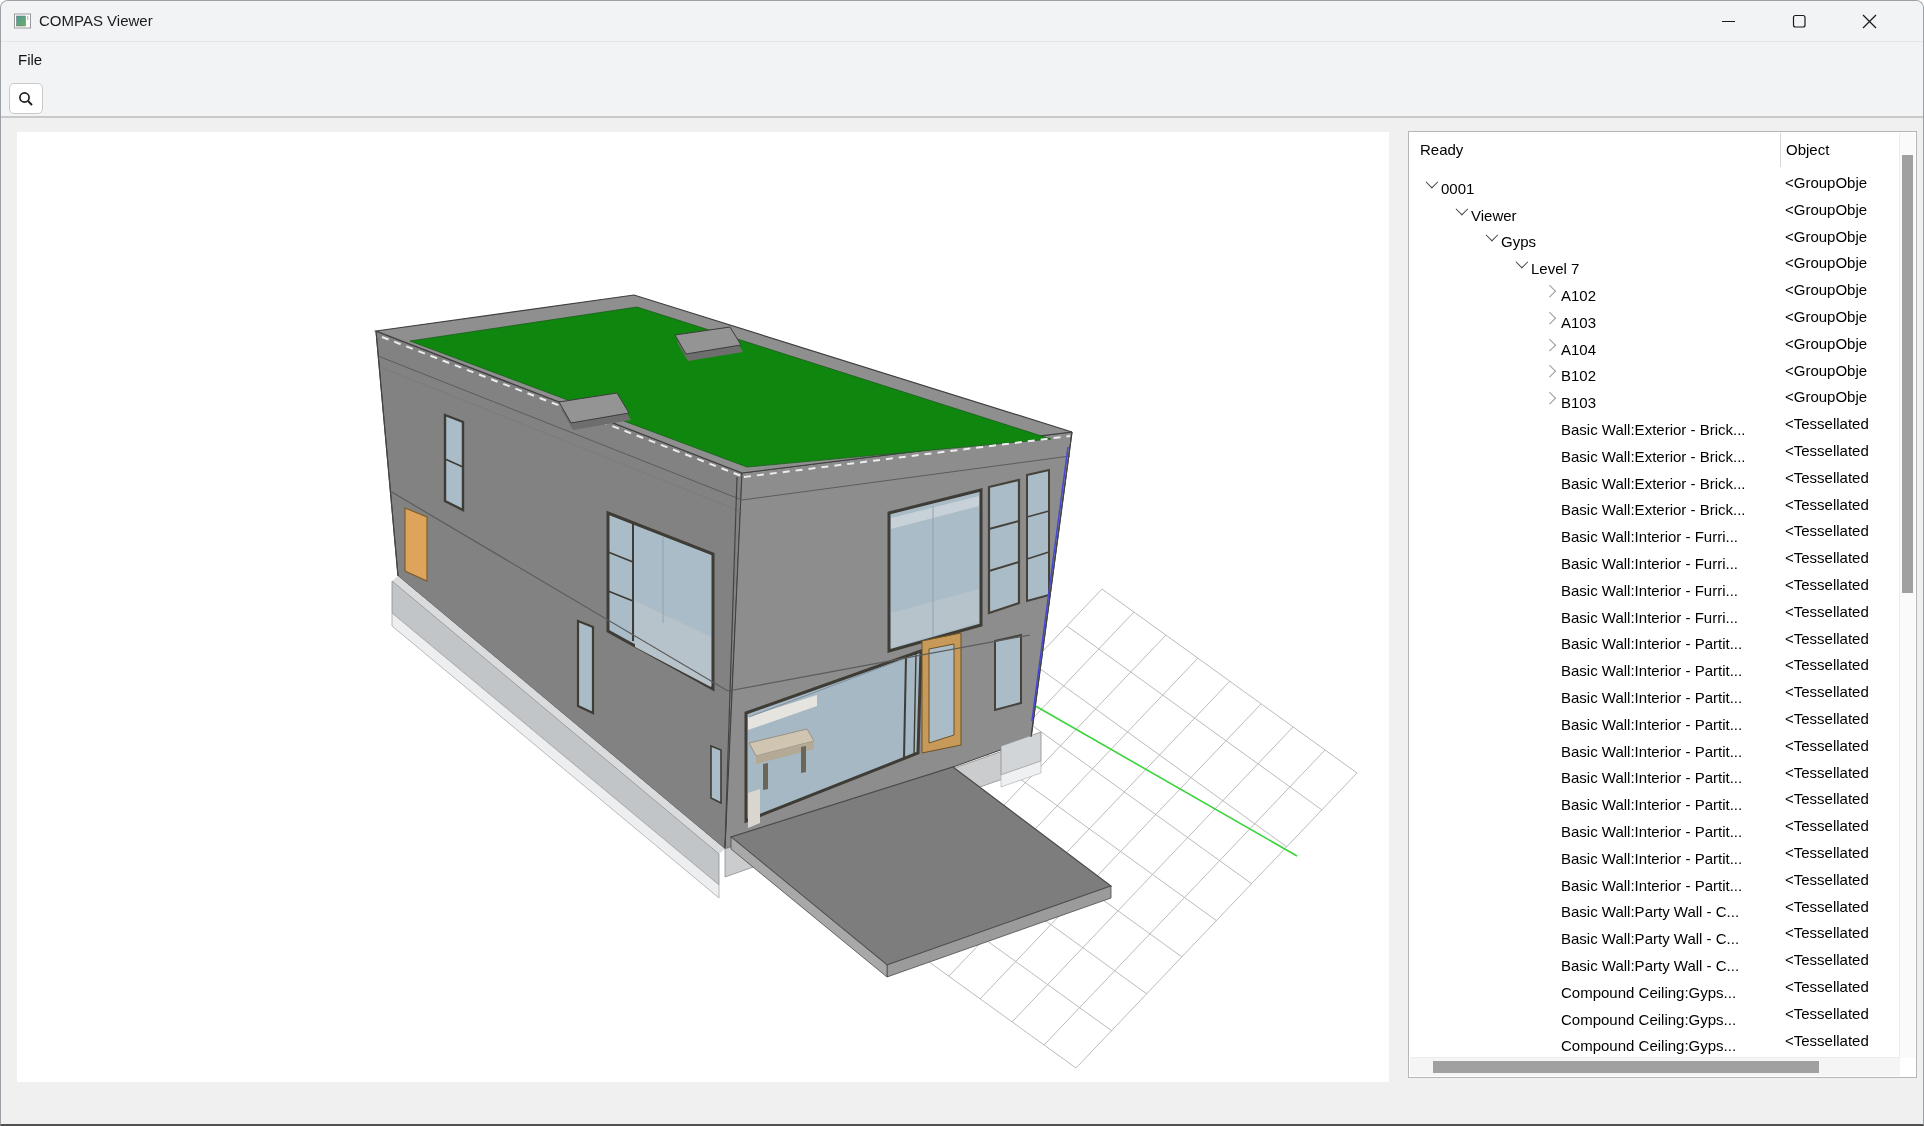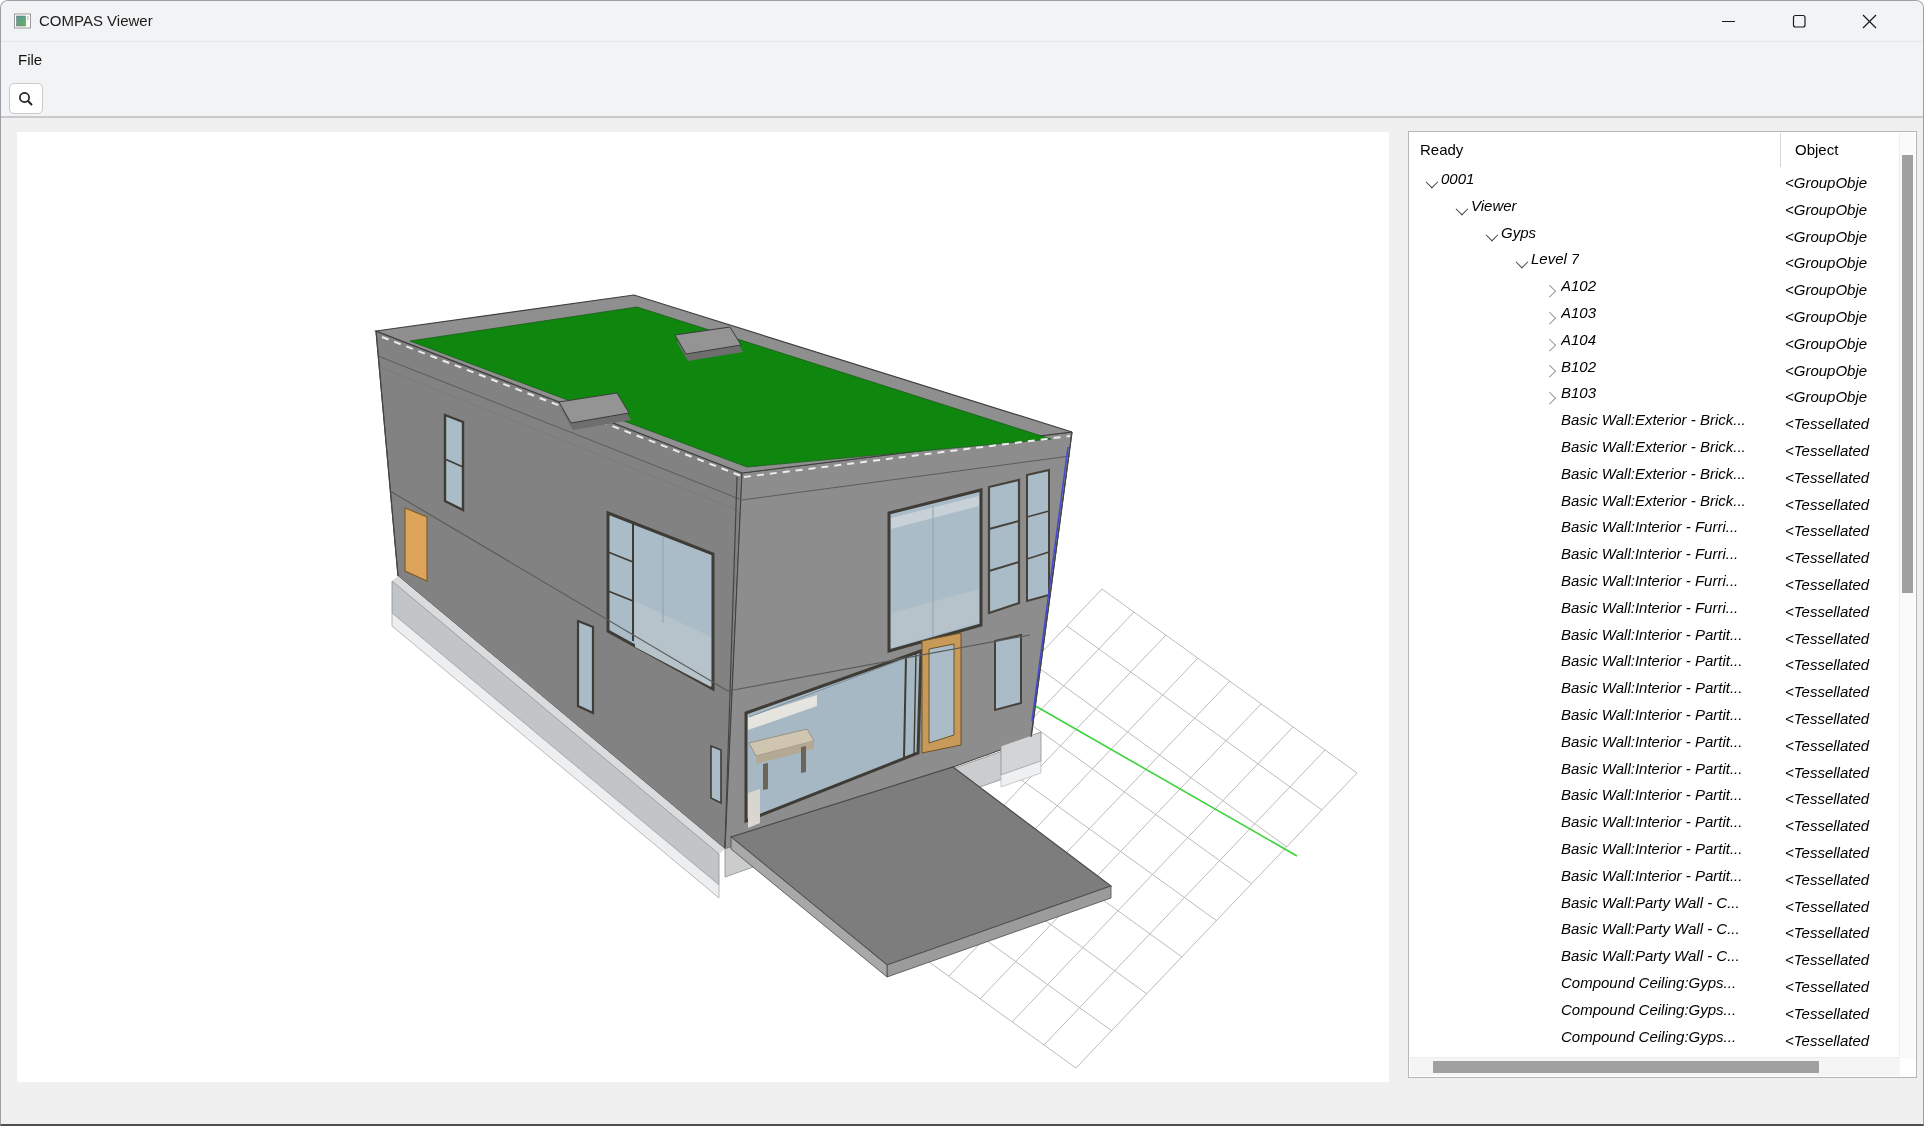--- a/index.html
+++ b/index.html
@@ -23,25 +23,25 @@
     border:1px solid #c9c9c9;border-radius:5px;display:flex;align-items:center;justify-content:center;}
   
   #content{position:absolute;left:0;top:117px;width:100%;height:966px;background:var(--content-bg);}
   #viewport{position:absolute;left:16px;top:14px;width:1372px;height:950px;background:#ffffff;}
   #viewport svg{display:block;width:100%;height:100%;}
   
   #panel{position:absolute;left:1407px;top:13px;width:509px;height:947px;background:#ffffff;
     border:1px solid #b6b6b6;box-sizing:border-box;}
   #panel-header{position:absolute;left:0;top:0;width:100%;height:38px;background:#ffffff;}
   #col-name{position:absolute;left:11px;top:9px;font-size:15px;color:#000;}
-  #col-object{position:absolute;left:386px;top:9px;font-size:15px;color:#000;}
+  #col-object{position:absolute;left:377px;top:9px;font-size:15px;color:#000;}
   #col-divider{position:absolute;left:371px;top:1px;width:1px;height:34px;background:#d6d6d6;}
   #tree-rows{position:absolute;left:0;top:38px;width:492px;height:888px;overflow:hidden;}
-  .trow{height:26.8px;display:flex;align-items:flex-start;font-size:15px;color:#000;
-    white-space:nowrap;position:relative;font-style:italic;}
+  .trow{height:26.8px;display:flex;align-items:flex-end;font-size:15px;color:#000;
+    white-space:nowrap;position:relative;}
   .ind{display:inline-block;height:1px;flex:0 0 auto;}
   .chev{width:22px;height:100%;display:inline-flex;align-items:center;justify-content:center;flex:0 0 auto;}
   .chev i{width:8px;height:8px;border-right:1.6px solid #3e3e3e;border-bottom:1.6px solid #3e3e3e;display:block;}
   .chev.down i{transform:rotate(45deg) translateY(-2px);}
   .chev.right i{border-color:#9b9b9b;transform:rotate(-45deg) translateX(-1px);}
   .nm{overflow:hidden;max-width:345px;flex:0 1 auto;}
   .ob{position:absolute;left:376px;top:0;width:114px;line-height:26.8px;overflow:hidden;}
   
   #vscroll{position:absolute;right:1px;top:1px;width:15px;height:925px;background:#fafafa;border-left:1px solid #ededed;}
   #vscroll-thumb{position:absolute;left:2px;top:22px;width:11px;height:438px;background:var(--scrollbar-thumb);}

